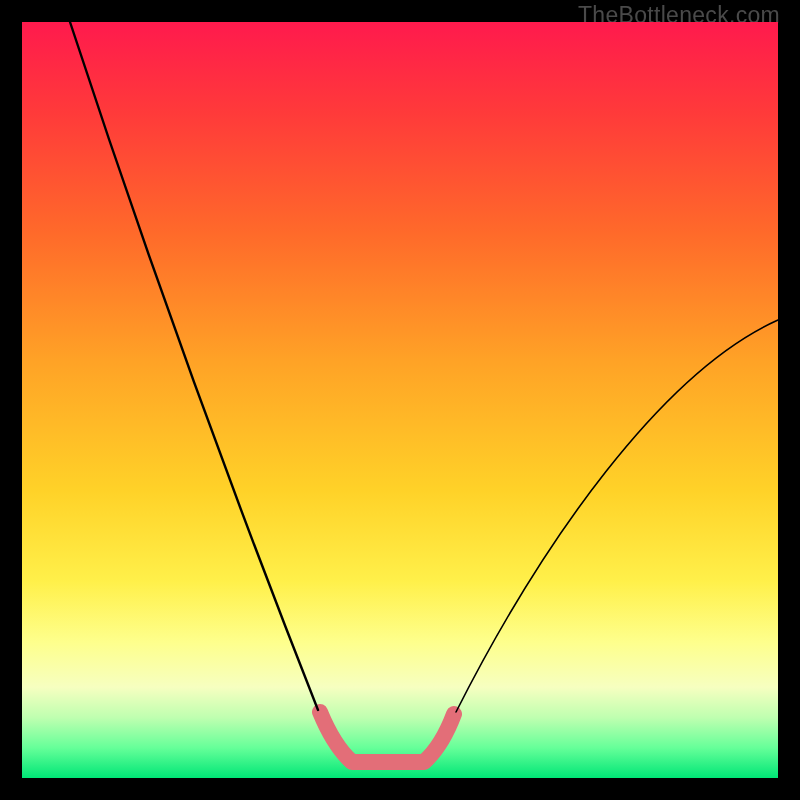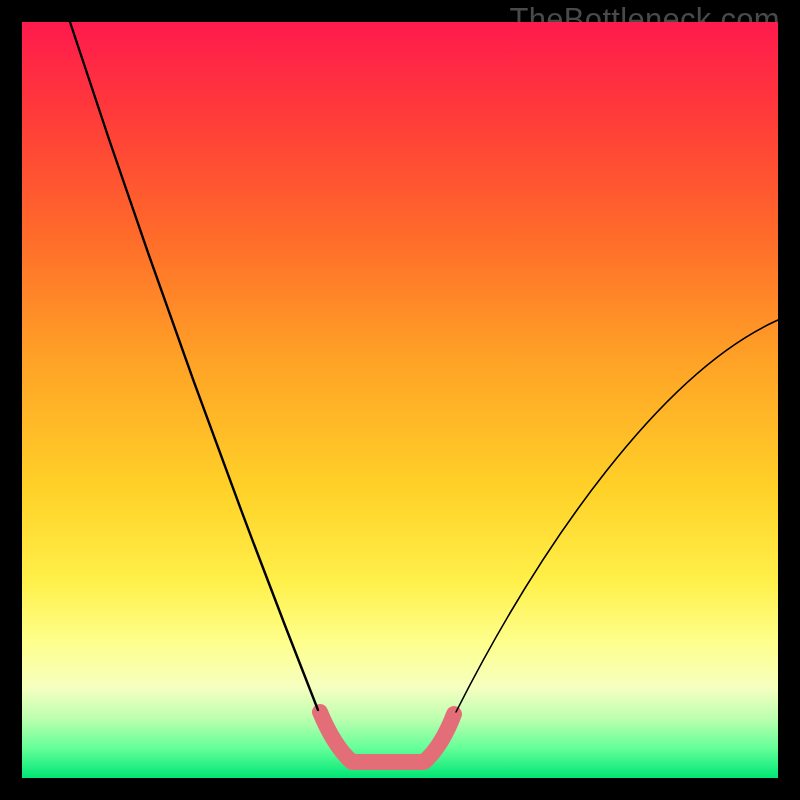--- a/index.html
+++ b/index.html
@@ -39,21 +39,21 @@
       #bfffb0 92%,
       #66ff99 96%,
       #00e676 100%
     );
   }
   .watermark {
     position: absolute;
     top: 2px;
     right: 20px;
     color: #4a4a4a;
-    font-size: 31px;
+    font-size: 23px;
     font-weight: 500;
     letter-spacing: 0.3px;
     margin-left: 15px;
   }
   svg.curves {
     position: absolute;
     left: 0;
     top: 0;
     width: 756px;
     height: 756px;

